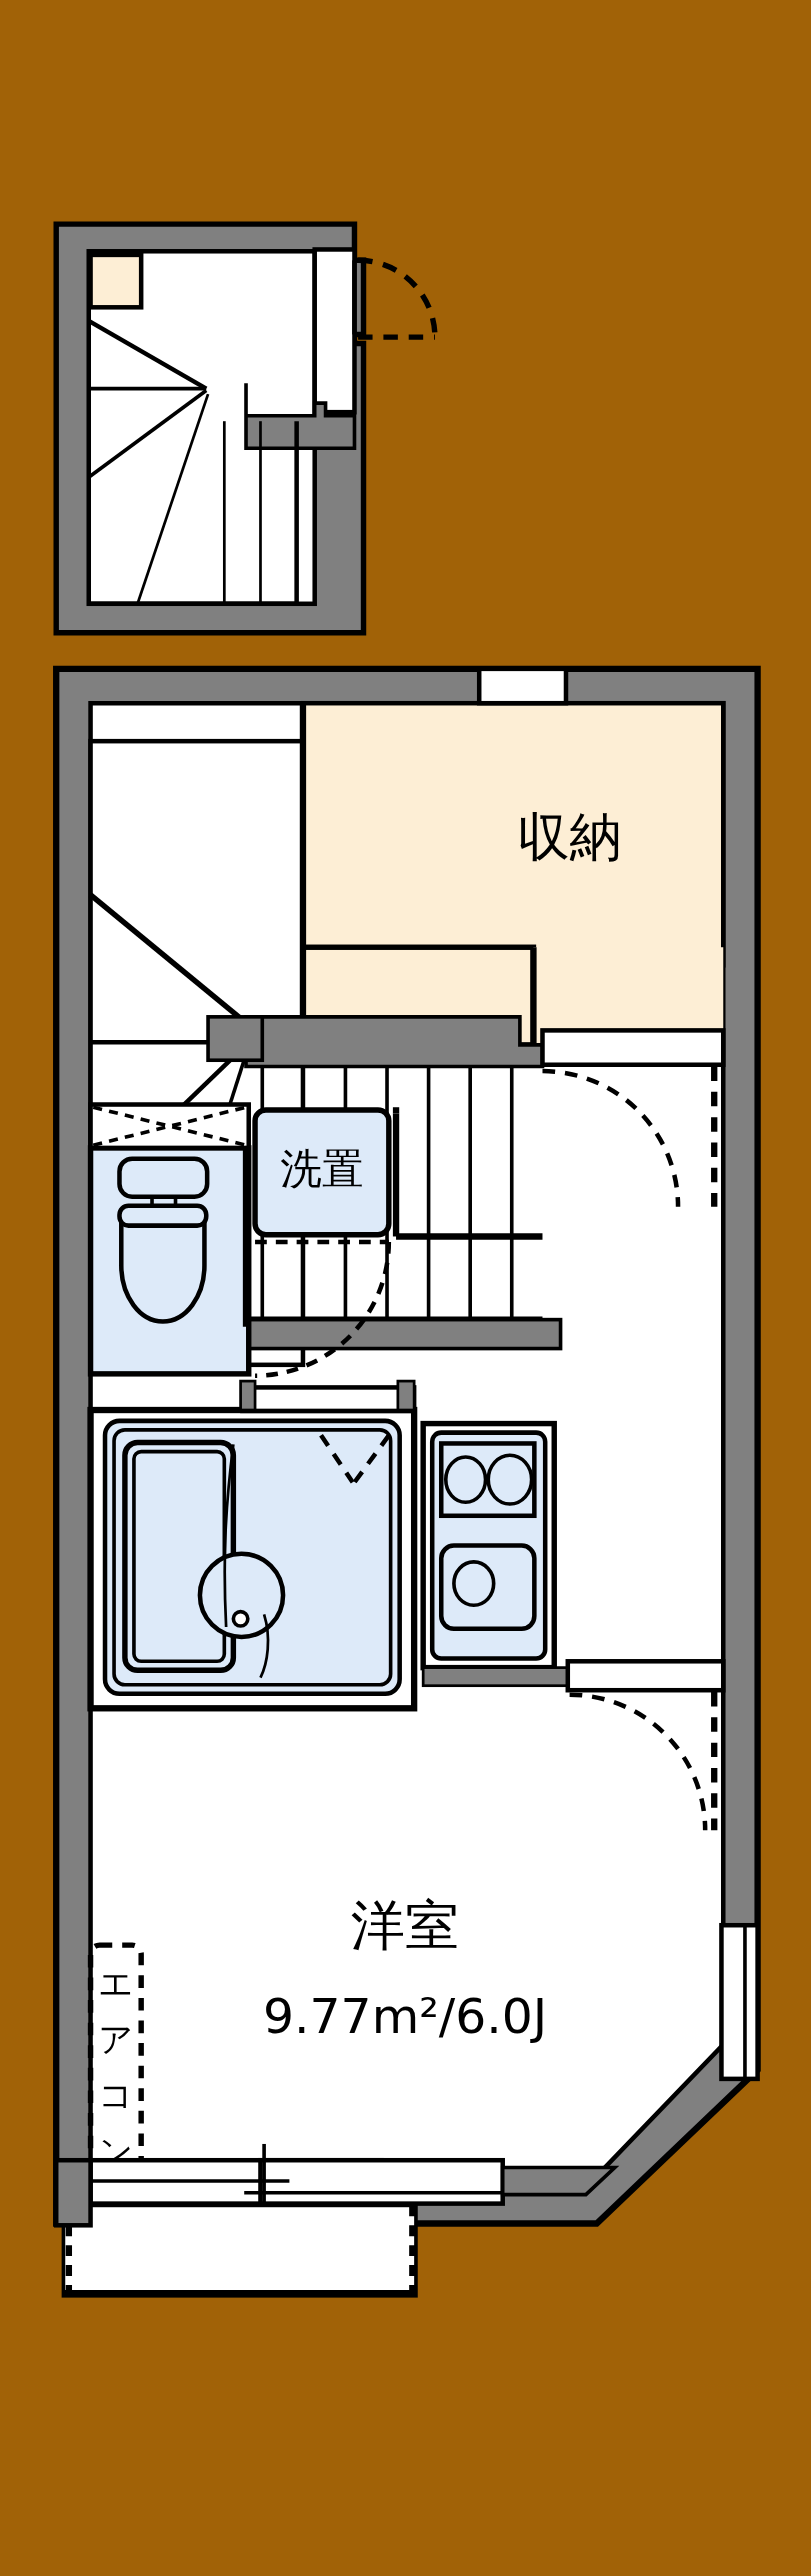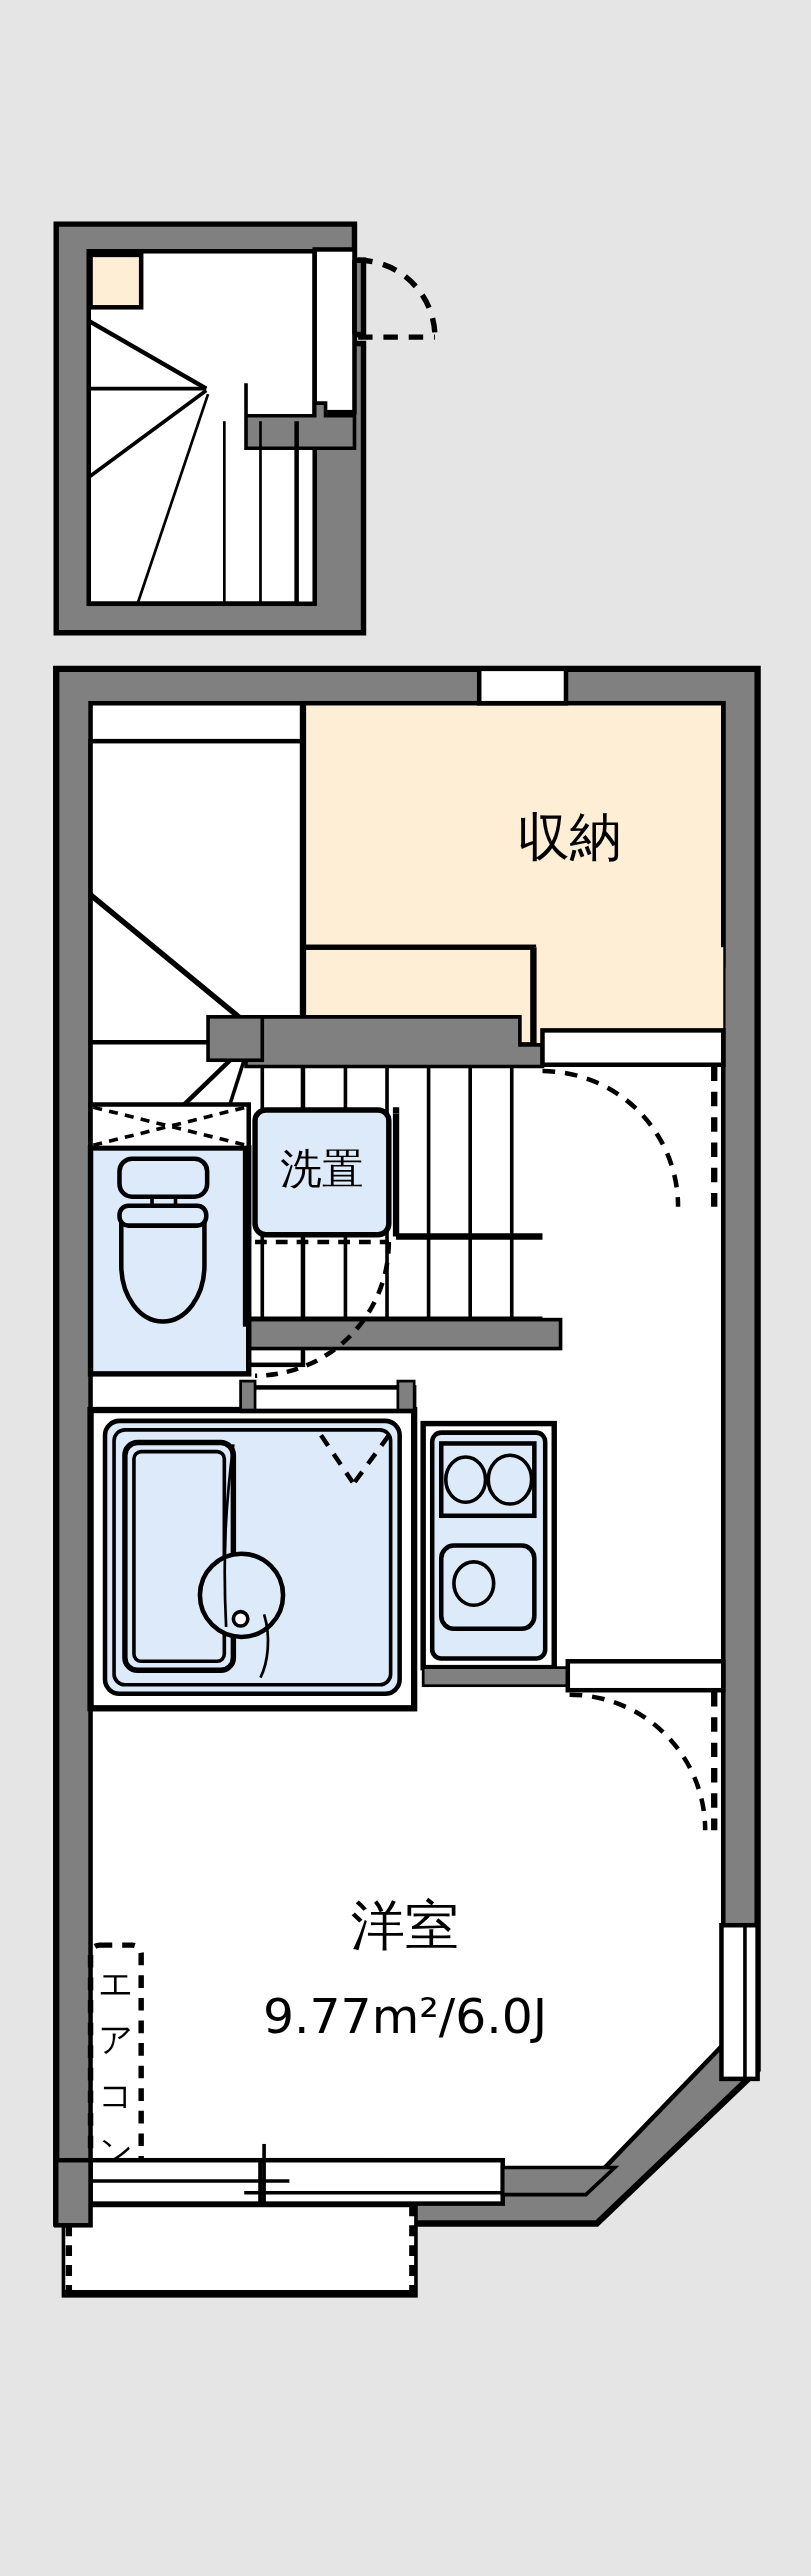--- a/index.html
+++ b/index.html
@@ -6,21 +6,21 @@
   html, body {
     margin: 0;
     padding: 0;
     background: #ffffff;
     font-family: "Liberation Sans", "DejaVu Sans", sans-serif;
   }
   #page {
     position: relative;
     width: 812px;
     height: 2576px;
-    background: #e5e5e5;
+    background: #a16207;
     overflow: hidden;
   }
   svg.plan {
     display: block;
     width: 812px;
     height: 2576px;
   }
   .lbl {
     font-family: "DejaVu Sans", "Liberation Sans", sans-serif;
     fill: #000000;

